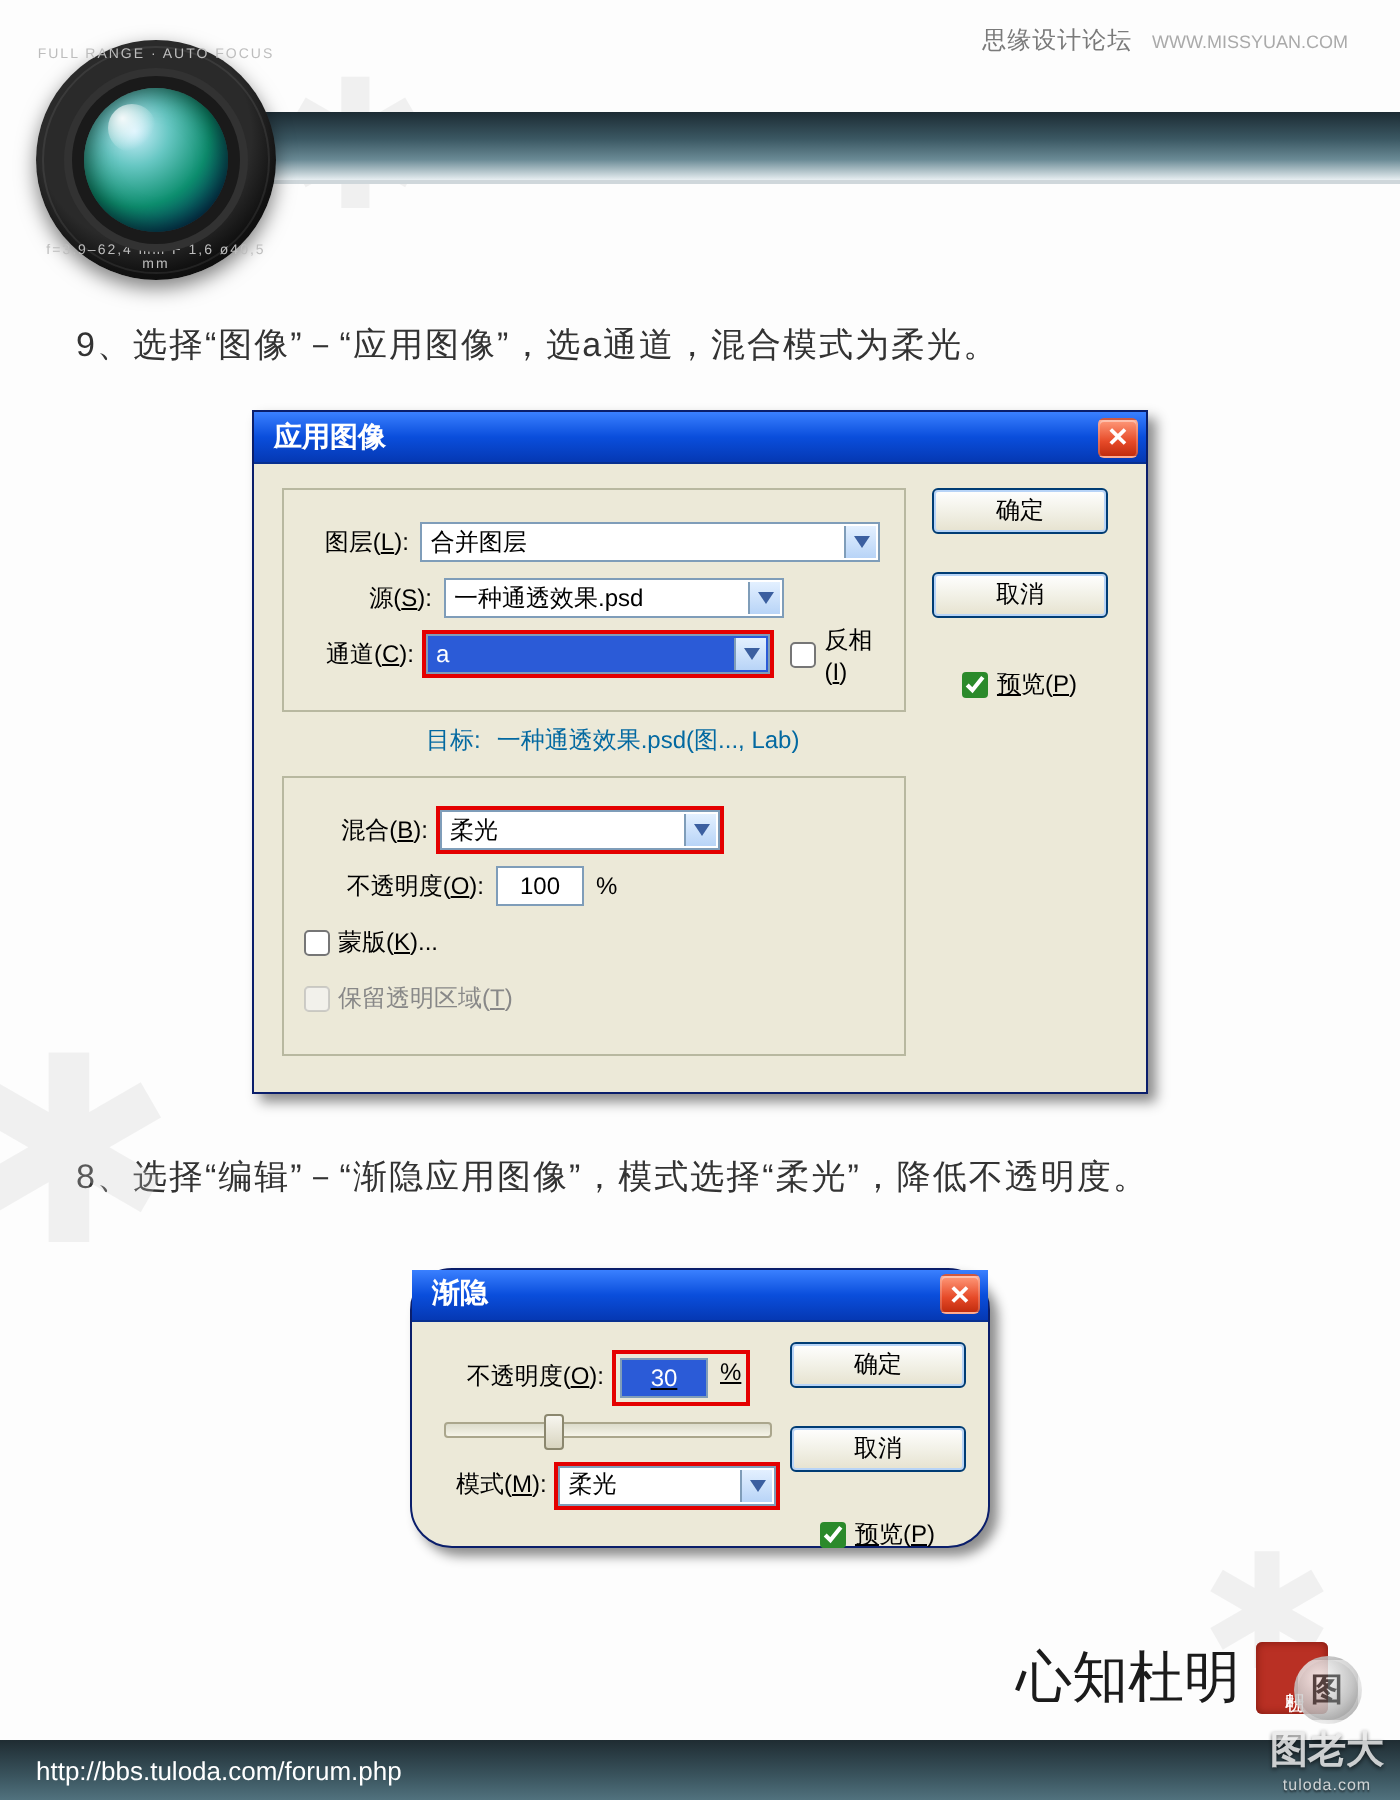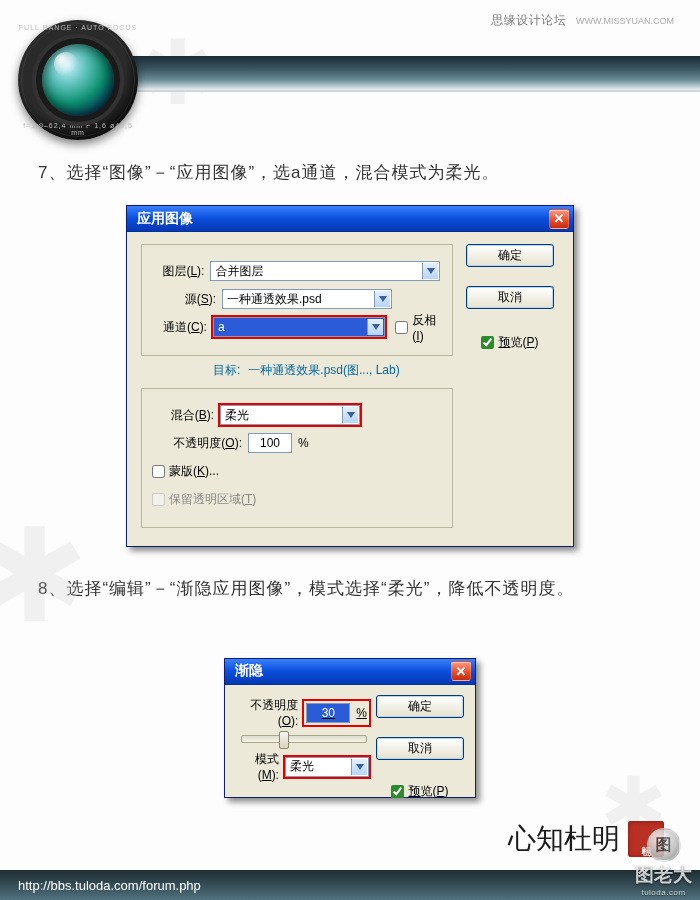--- a/index.html
+++ b/index.html
@@ -55,21 +55,21 @@
   .step { margin: 22px 38px 16px 38px; font-size: 17px; color: #333; line-height: 1.9; letter-spacing: 1px; }
   
   .dialog {
     margin: 0 auto 26px auto; position: relative;
     border: 1px solid #0a1e6b;
     box-shadow: 4px 4px 6px rgba(0,0,0,.45);
     background: #ece9d8; font-size: 12px;
     z-index: 2;
   }
   .dlg1 { width: 448px; }
-  .dlg2 { width: 252px; margin-top: 52px; }
+  .dlg2 { width: 290px; margin-top: 28px; border-radius: 21px; }
   .titlebar {
     height: 26px; display: flex; align-items: center; justify-content: space-between;
     background: linear-gradient(180deg,#3a80ff 0%, #0a4edc 50%, #0538b3 100%);
     padding: 0 4px 0 10px; color: #fff; font-weight: bold; font-size: 14px;
     border-bottom: 1px solid #083090;
   }
   .closebtn {
     width: 20px; height: 20px; border-radius: 3px;
     background: linear-gradient(180deg,#ff9a7a,#e64a28 60%,#c22c0e);
     border: 1px solid #fff3; display:flex; align-items:center; justify-content:center;
@@ -150,21 +150,21 @@
   <div class="header-bar"></div>
   <div class="lens">
     <div class="ring-text">
       <div class="ring-top">FULL RANGE · AUTO FOCUS</div>
       <div class="ring-bottom">f=3,9–62,4 mm   F 1,6 ø40,5 mm</div>
     </div>
     <div class="glass"></div>
   </div>
 </div>
 
-<p class="step">7、选择“图像”－“应用图像”，选a通道，混合模式为柔光。</p>
+<p class="step">9、选择“图像”－“应用图像”，选a通道，混合模式为柔光。</p>
 
 <div class="dialog dlg1">
   <div class="titlebar">
     <span>应用图像</span>
     <div class="closebtn">✕</div>
   </div>
   <div class="dlg-body" style="position:relative; padding-right:120px;">
 
     <div class="btncol">
       <div class="xpbtn">确定</div>
@@ -268,21 +268,21 @@
       <div class="xpbtn">确定</div>
       <div class="xpbtn">取消</div>
       <label class="chk" style="margin-top:4px;">
         <input type="checkbox" checked="" style="">
         <span><span class="underline">预</span>览(<span class="underline">P</span>)</span>
       </label>
     </div>
 
     <div class="row">
       <span class="lbl" style="width:88px;">不透明度(<span class="underline">O</span>):</span>
-      <span class="redbox" style="display:inline-flex; align-items:center; padding:2px 2px;text-decoration:underline;">
+      <span class="redbox" style="display:inline-flex; align-items:flex-start; padding:2px 2px;text-decoration:underline;">
         <div class="numbox sel">
           <span>30</span>
         </div>
         <span style="margin-left:6px;">%</span>
       </span>
     </div>
 
     <div class="slider-track">
       <div class="slider-thumb" style="left:30%;"></div>
     </div>

